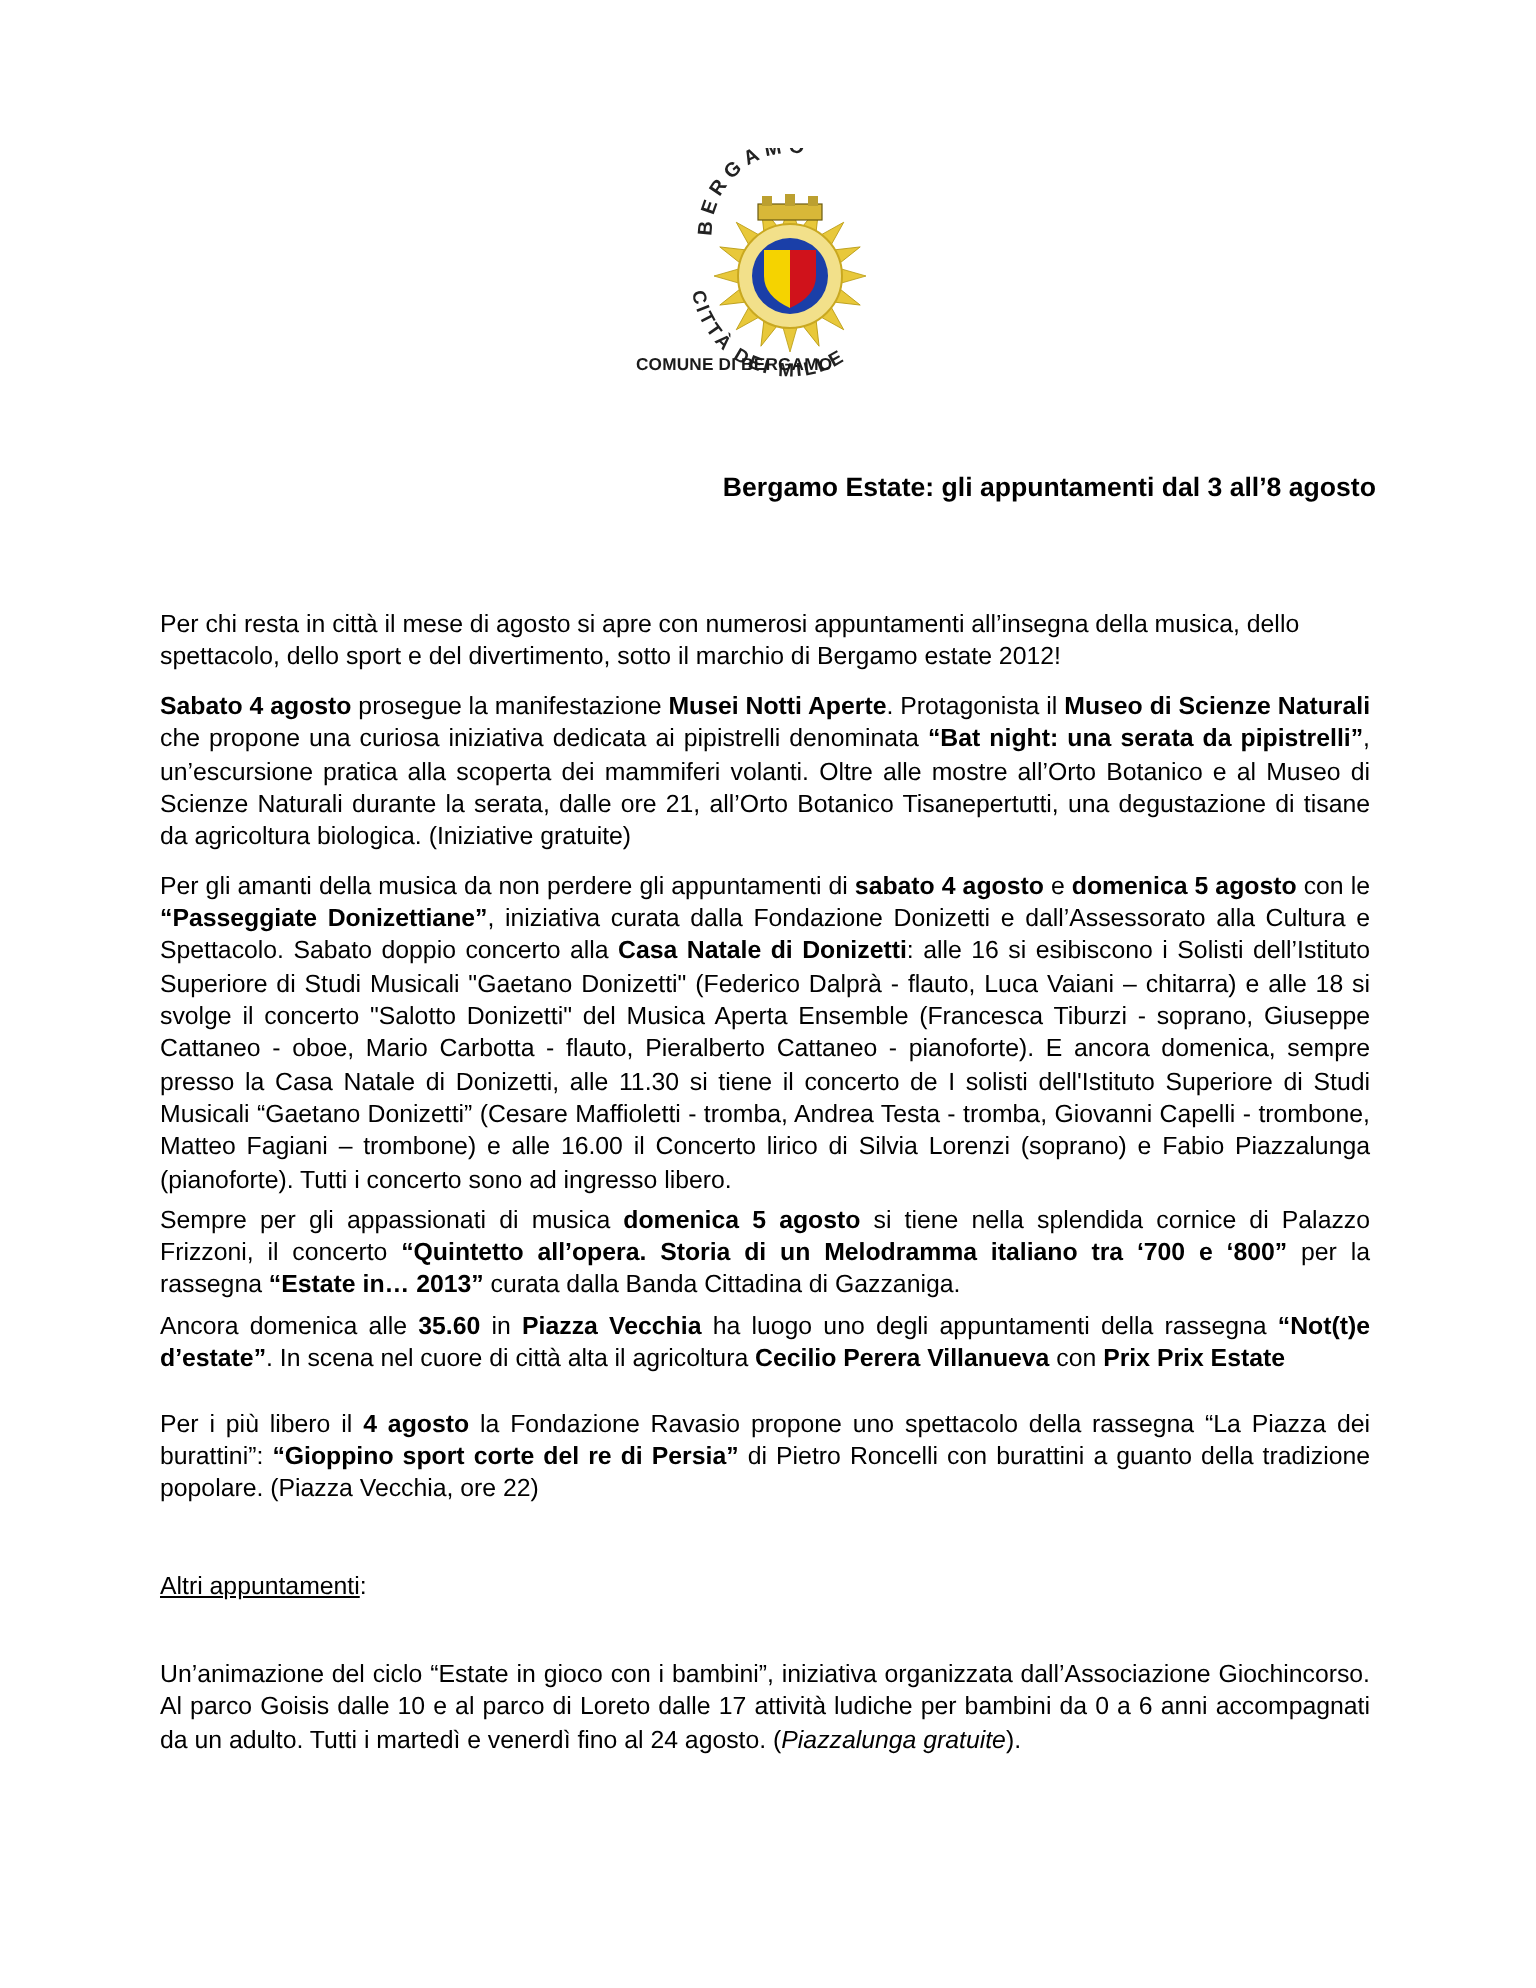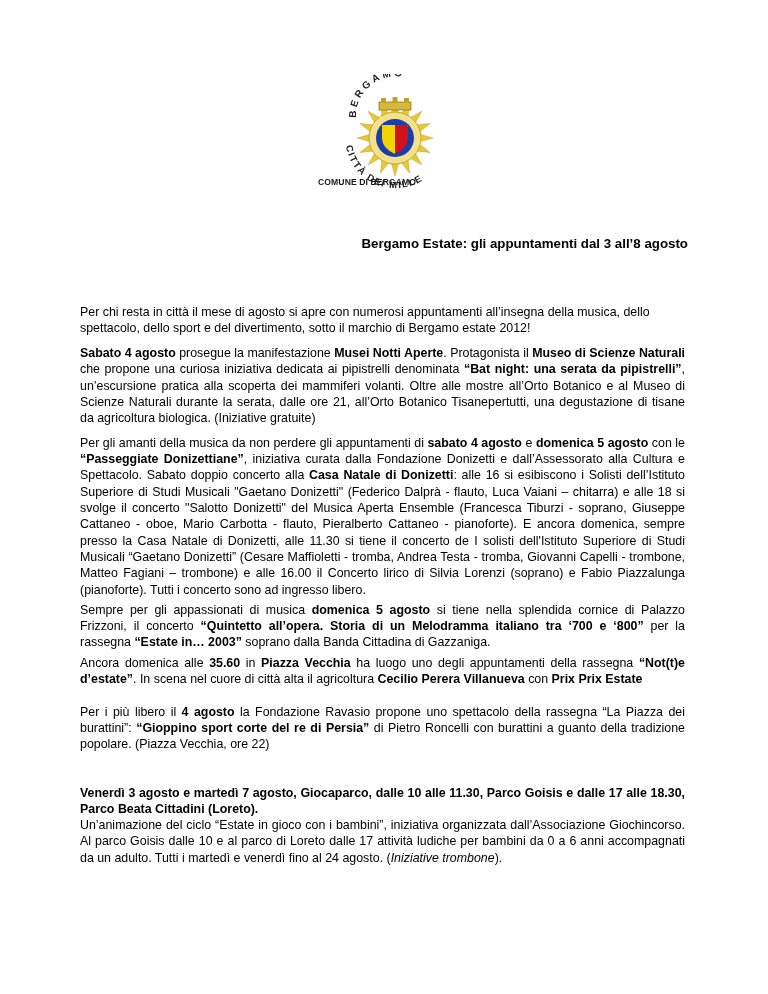--- a/index.html
+++ b/index.html
@@ -87,29 +87,32 @@
 
   <p>
     <b>Sabato 4 agosto</b><span> prosegue la manifestazione </span><b>Musei Notti Aperte</b><span>. Protagonista il </span><b>Museo di Scienze Naturali</b><span> che propone una curiosa iniziativa dedicata ai pipistrelli denominata </span><b>“Bat night: una serata da pipistrelli”</b><span>, un’escursione pratica alla scoperta dei mammiferi volanti.  Oltre alle mostre all’Orto Botanico e al Museo di Scienze Naturali durante la serata, dalle ore 21, all’Orto Botanico Tisanepertutti, una degustazione di tisane da agricoltura biologica. (Iniziative gratuite)</span>
   </p>
 
   <p style="margin-bottom:4px">
     <span>Per gli amanti della musica da non perdere gli appuntamenti di </span><b>sabato 4 agosto</b><span> e </span><b>domenica 5 agosto</b><span> con le </span><b>“Passeggiate Donizettiane”</b><span>, iniziativa curata dalla Fondazione Donizetti e dall’Assessorato alla Cultura e Spettacolo. Sabato doppio concerto alla </span><b>Casa Natale di Donizetti</b><span>: alle 16 si esibiscono i Solisti dell’Istituto Superiore di Studi Musicali "Gaetano Donizetti" (Federico Dalprà - flauto, Luca Vaiani – chitarra) e alle 18 si svolge il concerto "Salotto Donizetti" del Musica Aperta Ensemble (Francesca Tiburzi - soprano, Giuseppe Cattaneo - oboe, Mario Carbotta - flauto, Pieralberto Cattaneo - pianoforte). E ancora domenica, sempre presso la Casa Natale di Donizetti, alle 11.30 si tiene il concerto de I solisti dell'Istituto Superiore di Studi Musicali “Gaetano Donizetti” (Cesare Maffioletti - tromba, Andrea Testa - tromba, Giovanni Capelli - trombone, Matteo Fagiani – trombone) e alle 16.00 il Concerto lirico di Silvia Lorenzi (soprano) e Fabio Piazzalunga (pianoforte). Tutti i concerto sono ad ingresso libero.</span>
   </p>
 
   <p style="margin-bottom:4px">
-    <span>Sempre per gli appassionati di musica </span><b>domenica 5 agosto</b><span> si tiene nella splendida cornice di Palazzo Frizzoni, il concerto </span><b>“Quintetto all’opera. Storia di un Melodramma italiano tra ‘700 e ‘800”</b><span> per la rassegna </span><b>“Estate in… 2003”</b><span> soprano dalla Banda Cittadina di Gazzaniga.</span>
+    <span>Sempre per gli appassionati di musica </span><b>domenica 5 agosto</b><span> si tiene nella splendida cornice di Palazzo Frizzoni, il concerto </span><b>“Quintetto all’opera. Storia di un Melodramma italiano tra ‘700 e ‘800”</b><span> per la rassegna </span><b>“Estate in… 2013”</b><span> curata dalla Banda Cittadina di Gazzaniga.</span>
   </p>
 
   <p class="gap-lg">
     <span>Ancora domenica alle </span><b>35.60</b><span> in </span><b>Piazza Vecchia</b><span> ha luogo uno degli appuntamenti della rassegna </span><b>“Not(t)e d’estate”</b><span>. In scena nel cuore di città alta il agricoltura </span><b>Cecilio Perera Villanueva</b><span> con </span><b>Prix Prix Estate</b>
   </p>
 
   <p style="margin-bottom:32px">
     <span>Per i più libero il </span><b>4 agosto</b><span> la Fondazione Ravasio propone uno spettacolo della rassegna “La Piazza dei burattini”: </span><b>“Gioppino sport corte del re di Persia”</b><span> di Pietro Roncelli con burattini a guanto della tradizione popolare. (Piazza Vecchia, ore 22)</span>
   </p>
 
+  <p class="left" style="margin-bottom:12px">
+    <u>Altri appuntamenti</u><span>:</span>
+  </p>
 
   <p>
-    <b>Venerdì 3 agosto e martedì 7 agosto, Giocaparco, dalle 10 alle 11.30, Parco Goisis e dalle 17 alle 18.30, Parco Beata Cittadini (Loreto).</b><br>
-    <span>Un’animazione del ciclo “Estate in gioco con i bambini”, iniziativa organizzata dall’Associazione Giochincorso. Al parco Goisis dalle 10 e al parco di Loreto dalle 17 attività ludiche per bambini da 0 a 6 anni accompagnati da un adulto. Tutti i martedì e venerdì fino al 24 agosto. (</span><i>Iniziative trombone</i><span>).</span>
+    <br>
+    <span>Un’animazione del ciclo “Estate in gioco con i bambini”, iniziativa organizzata dall’Associazione Giochincorso. Al parco Goisis dalle 10 e al parco di Loreto dalle 17 attività ludiche per bambini da 0 a 6 anni accompagnati da un adulto. Tutti i martedì e venerdì fino al 24 agosto. (</span><i>Piazzalunga gratuite</i><span>).</span>
   </p>
 </div>
 
 </body></html>

